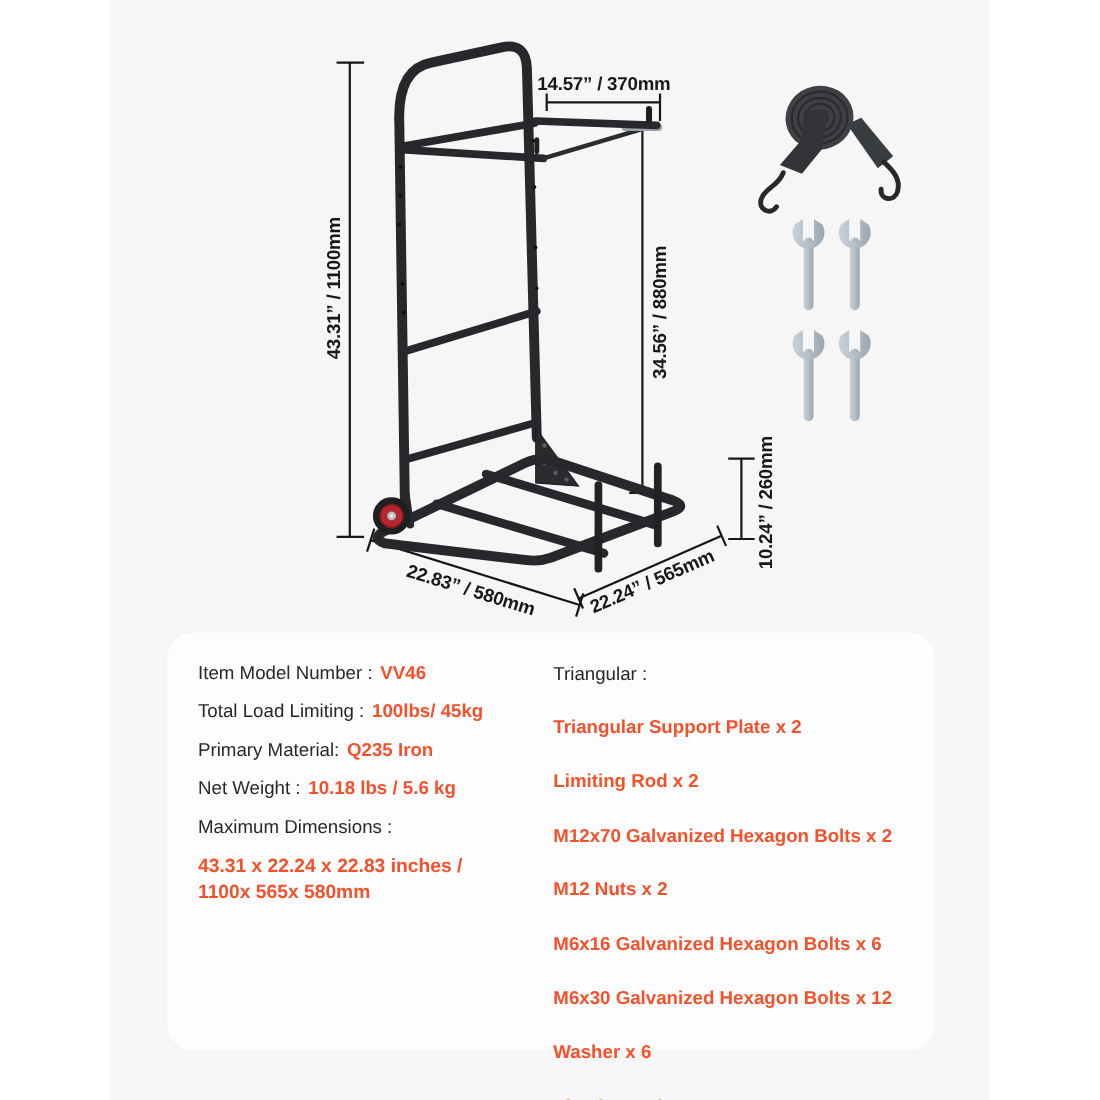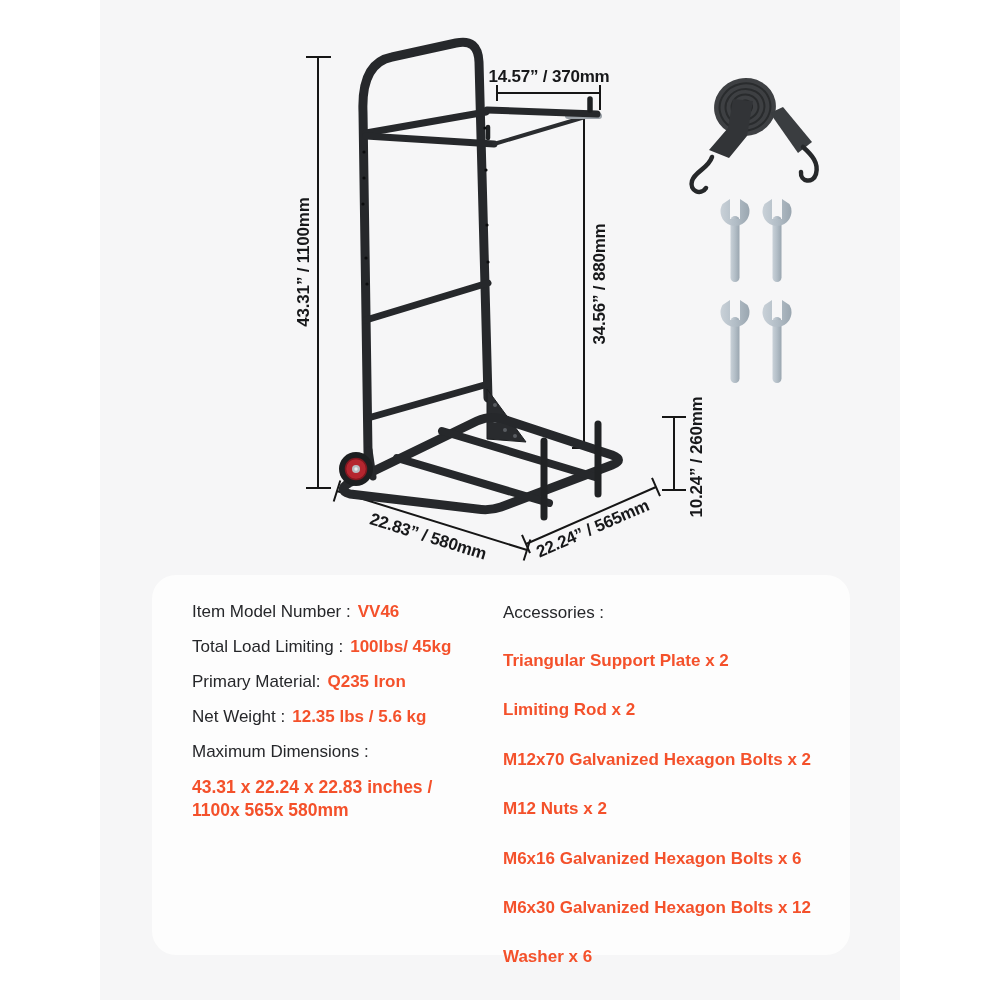--- a/index.html
+++ b/index.html
@@ -20,21 +20,21 @@
   #dim-top      {left:549px;top:77px; transform:translate(-50%,-50%);text-align:right;}
   #dim-inner    {left:600px;top:284px;transform:translate(-50%,-50%) rotate(-90deg);}
   #dim-base-h   {left:697px;top:457px;transform:translate(-50%,-50%) rotate(-90deg);}
   #dim-depth    {left:428px;top:537px;transform:translate(-50%,-50%) rotate(17.3deg);}
   #dim-width    {left:593px;top:529px;transform:translate(-50%,-50%) rotate(-23.5deg);}
   
   .panel{
     position:absolute;left:152px;top:575px;width:698px;height:380px;
     border-radius:24px;background:var(--panel-bg,#fdfdfd);
   }
-  .spec-col{position:absolute;left:40px;top:26px;width:330px;}
+  .spec-col{position:absolute;left:28px;top:26px;width:330px;}
   .spec-row{font-size:17px;line-height:22px;margin-bottom:13px;color:var(--ink,#26272a);}
   .spec-row .val{color:var(--accent,#f4512b);font-weight:bold;margin-left:7px;}
   .spec-block{
     font-size:17.5px;line-height:23px;font-weight:bold;color:var(--accent,#f4512b);
     white-space:pre-line;margin-top:0;
   }
   .acc-col{position:absolute;left:351px;top:27px;width:340px;}
   .acc-title{font-size:17px;line-height:22px;color:var(--ink,#26272a);margin-bottom:7px;}
   .acc-item{font-size:17px;line-height:25.4px;font-weight:bold;color:var(--accent,#f4512b);margin-top:24px;}
 </style>
@@ -149,31 +149,31 @@
     <div class="spec-row">
       <span class="lbl">Item Model Number :</span><span class="val">VV46</span>
     </div>
     <div class="spec-row">
       <span class="lbl">Total Load Limiting :</span><span class="val">100lbs/ 45kg</span>
     </div>
     <div class="spec-row">
       <span class="lbl">Primary Material:</span><span class="val">Q235 Iron</span>
     </div>
     <div class="spec-row">
-      <span class="lbl">Net Weight :</span><span class="val">12.35 lbs / 5.6 kg</span>
+      <span class="lbl">Net Weight :</span><span class="val">10.18 lbs / 5.6 kg</span>
     </div>
     <div class="spec-row">
       <span class="lbl">Maximum Dimensions :</span>
     </div>
     <div class="spec-block">43.31 x 22.24 x 22.83 inches /
 1100x 565x 580mm</div>
   </div>
 
   <div class="acc-col">
-    <div class="acc-title">Accessories :</div>
+    <div class="acc-title">Triangular :</div>
     <div class="acc-item">Triangular Support Plate x 2</div>
     <div class="acc-item">Limiting Rod x 2</div>
     <div class="acc-item">M12x70 Galvanized Hexagon Bolts x 2</div>
     <div class="acc-item">M12 Nuts x 2</div>
     <div class="acc-item">M6x16 Galvanized Hexagon Bolts x 6</div>
     <div class="acc-item">M6x30 Galvanized Hexagon Bolts x 12</div>
     <div class="acc-item">Washer x 6</div>
     <div class="acc-item">Elastic Cord x 1</div>
   </div>
 </div>

